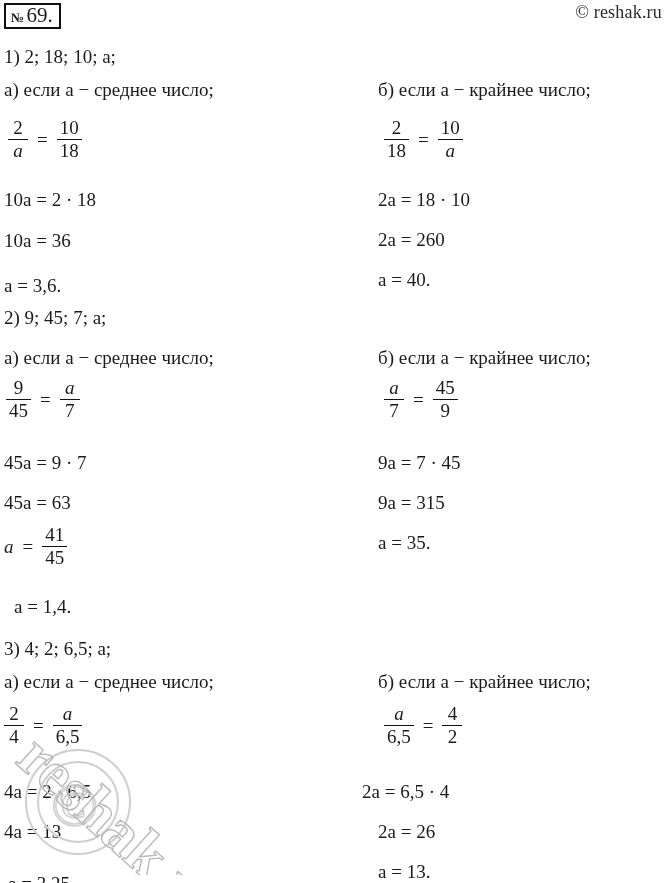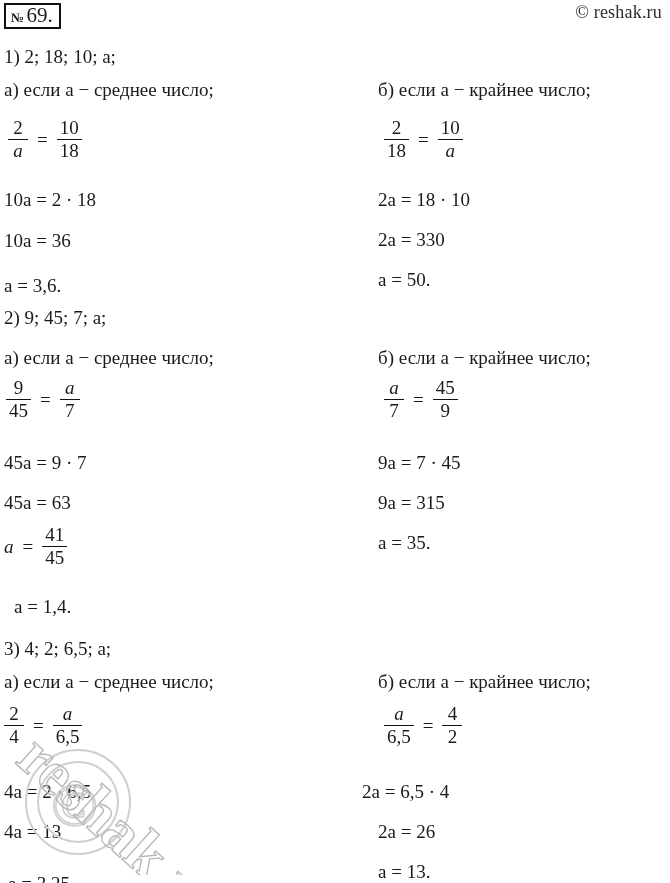--- a/index.html
+++ b/index.html
@@ -160,22 +160,22 @@
     <span class="bot">18</span>
   </span>
   <span class="rel">=</span>
   <span class="frac">
     <span class="top">10</span>
     <span class="bar"></span>
     <span class="bot var">a</span>
   </span>
 </div>
 <div class="line" style="left:378px; top:190px;">2a = 18 · 10</div>
-<div class="line" style="left:378px; top:230px;">2a = 330</div>
-<div class="line" style="left:378px; top:270px;">a = 50.</div>
+<div class="line" style="left:378px; top:230px;">2a = 260</div>
+<div class="line" style="left:378px; top:270px;">a = 40.</div>
 
 <div class="line" style="left:4px; top:308px;">2) 9; 45; 7; a;</div>
 
 <div class="line" style="left:4px; top:348px;">а) если a − среднее число;</div>
 <div class="line" style="left:378px; top:348px;">б) если a − крайнее число;</div>
 
 <div class="eq" style="left:6px; top:378px;">
   <span class="frac">
     <span class="top">9</span>
     <span class="bar"></span>

